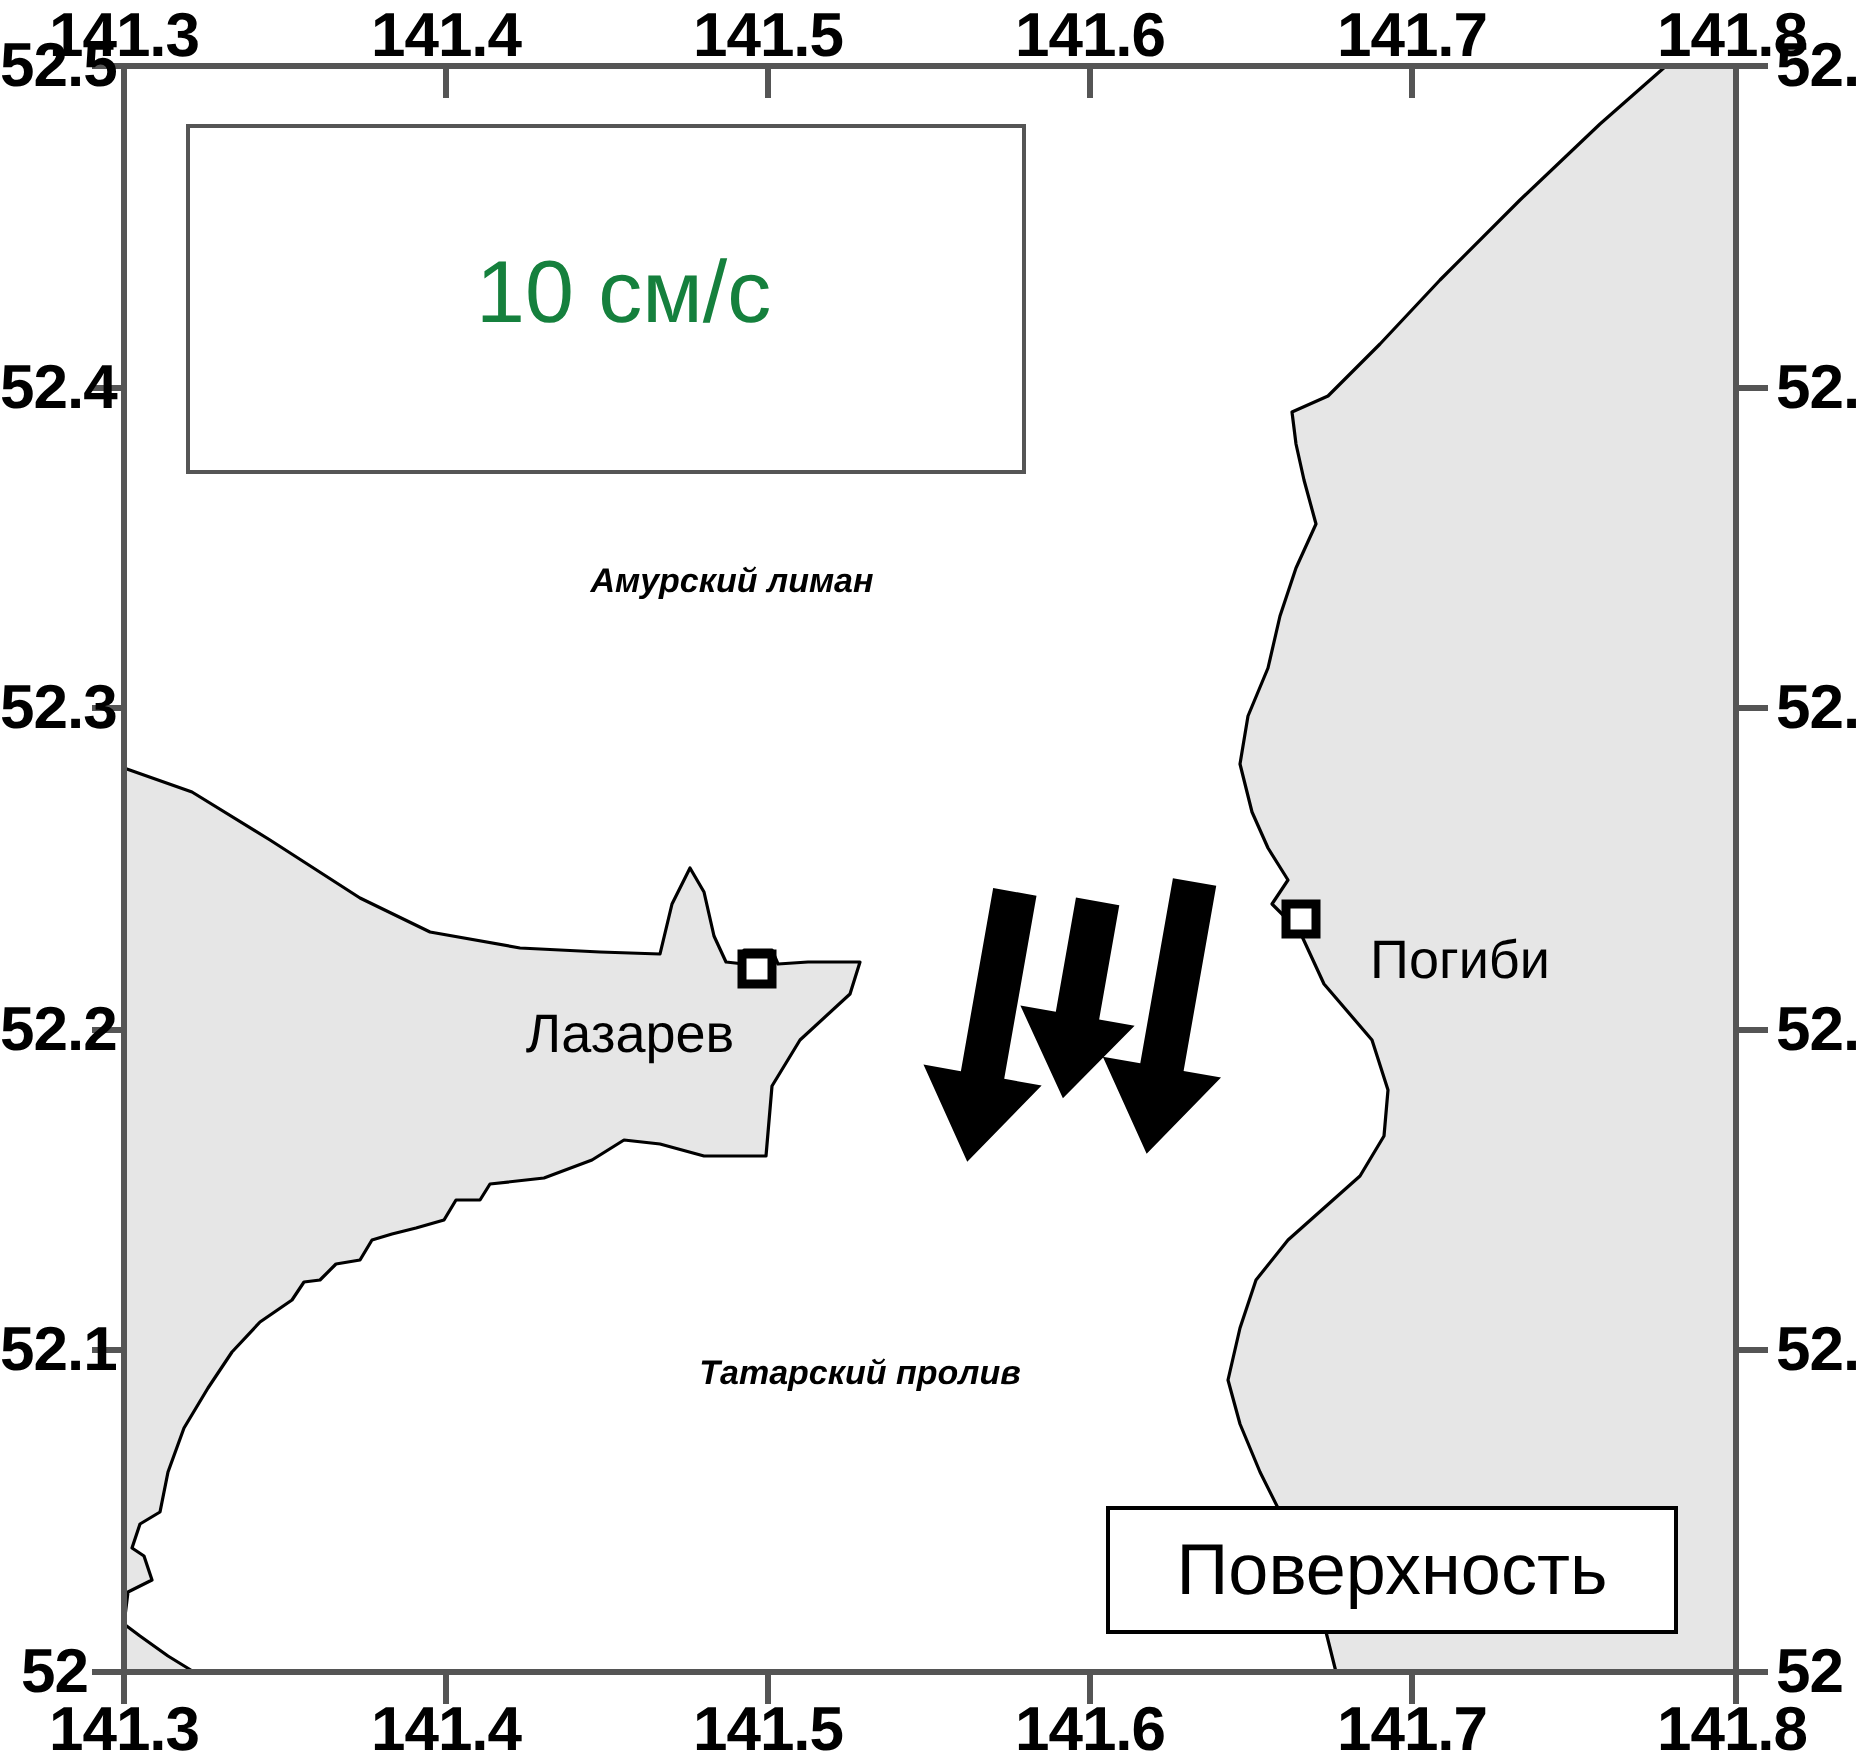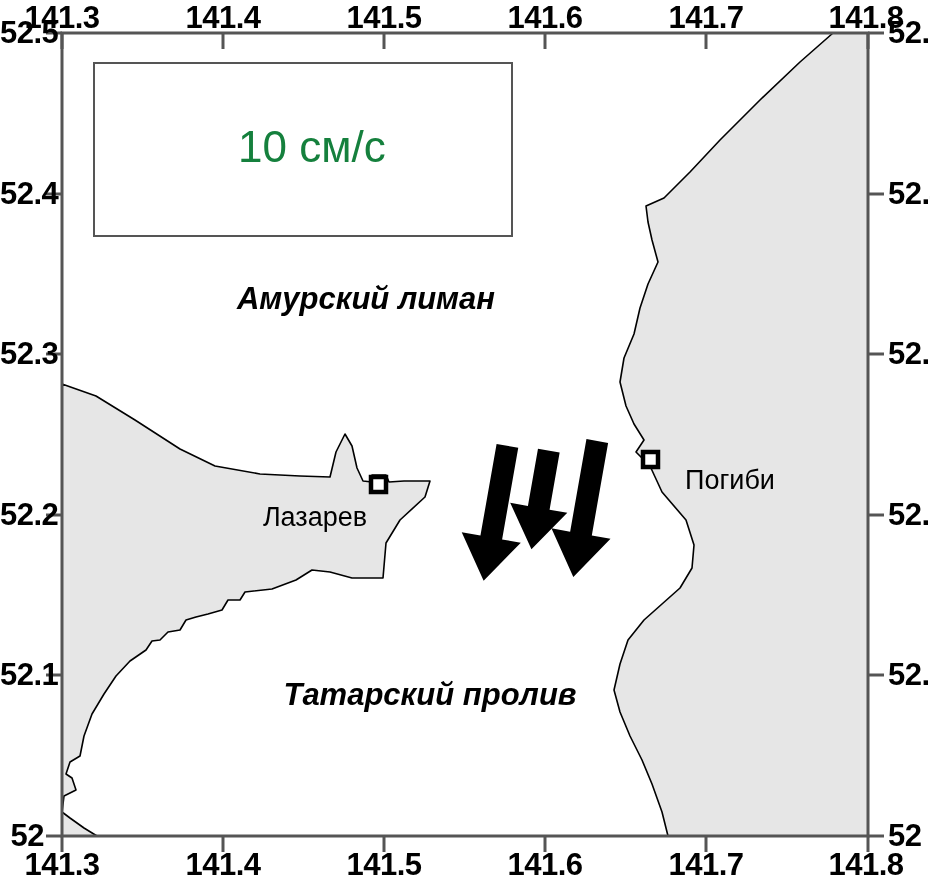--- a/index.html
+++ b/index.html
@@ -38,21 +38,21 @@
   .axis-label.y-left { transform: translateY(-50%); text-align: right; }
   .axis-label.y-right { transform: translateY(-50%); text-align: left; }
 
   .map-text {
     position: absolute;
     color: #000000;
     white-space: nowrap;
     font-family: "Liberation Sans", sans-serif;
   }
   .sea-label {
-    font-size: 31px;
+    font-size: 17px;
     font-weight: 700;
     font-style: italic;
     transform: translateX(-50%);
   }
   .place-label {
     font-size: 27px;
     font-weight: 400;
     transform: translateX(-50%);
   }
   .legend-box {
@@ -171,20 +171,23 @@
 
     <g fill="#000000">
       <path d="M 168,198 L 168,128 L 152,128 L 179,96 L 206,128 L 190,128 L 190,198 Z"></path>
     </g>
 
   </svg>
 
   <div class="legend-box" style="left:93px; top:62px; width:420px; height:175px;"></div>
   <div class="legend-scale-text" style="left:238px; top:122px;">10 см/с</div>
 
+  <div class="panel-box" style="left:553px; top:753px; width:286px; height:64px;">
+    <span class="panel-text">Поверхность</span>
+  </div>
 
   <div class="map-text sea-label" style="left:366px; top:281px;">Амурский лиман</div>
   <div class="map-text sea-label" style="left:430px; top:677px;">Татарский пролив</div>
 
   <div class="map-text place-label" style="left:315px; top:502px;">Лазарев</div>
   <div class="map-text place-label" style="left:730px; top:465px;">Погиби</div>
 
   <div class="axis-label x-lab" style="left:62px;  top:0px;">141.3</div>
   <div class="axis-label x-lab" style="left:223px; top:0px;">141.4</div>
   <div class="axis-label x-lab" style="left:384px; top:0px;">141.5</div>

